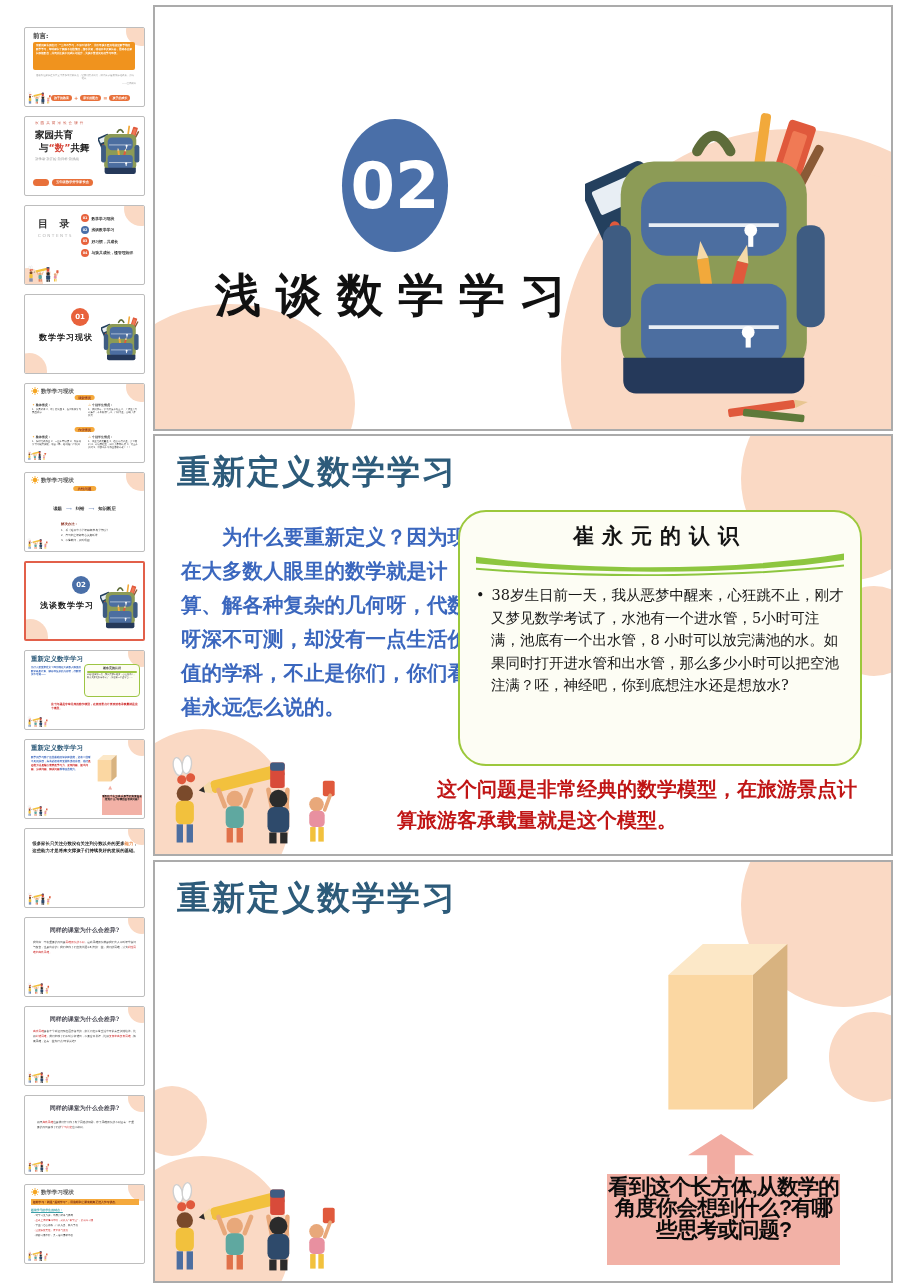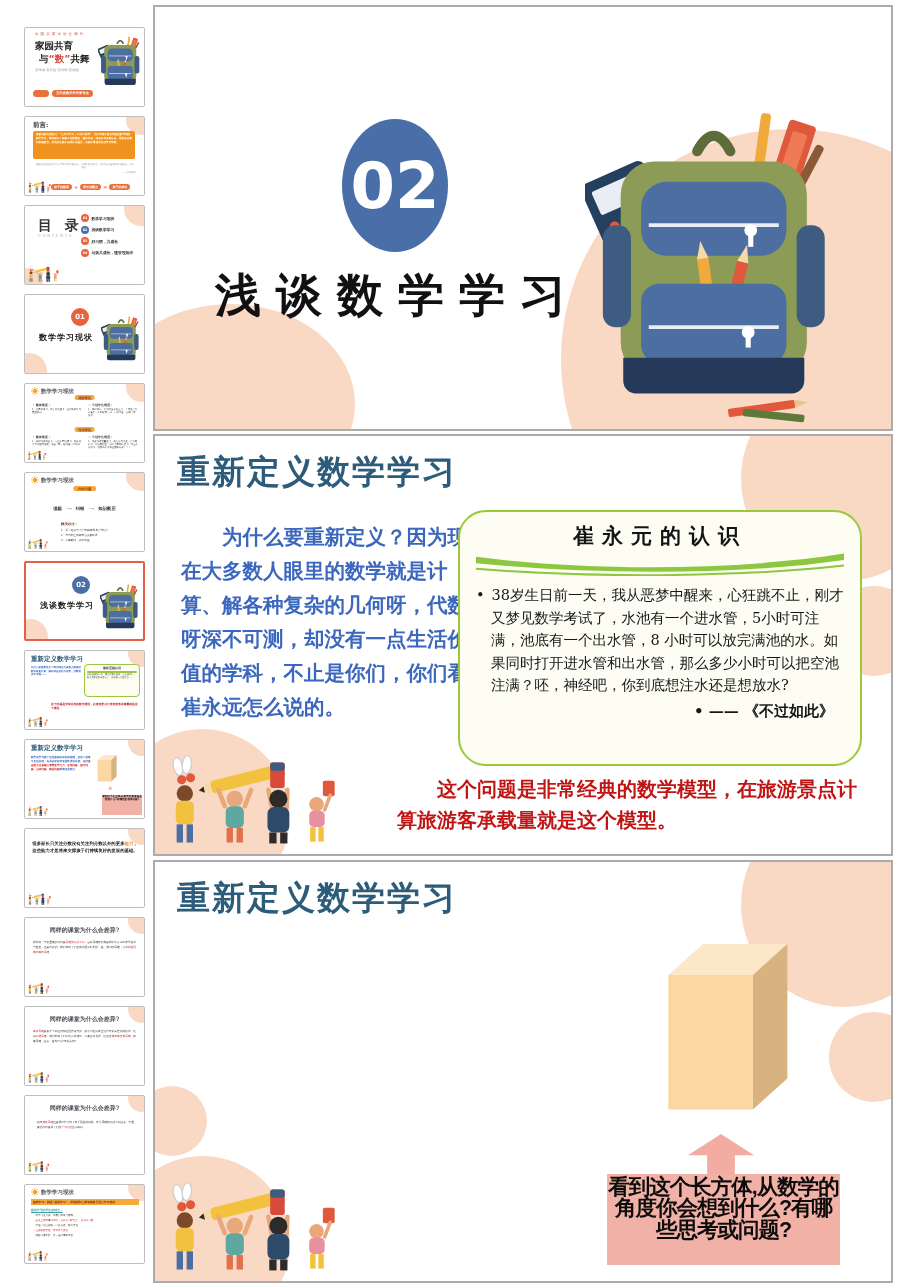--- a/index.html
+++ b/index.html
@@ -36,21 +36,21 @@
   .t2-h{position:absolute;top:4px;left:8px;font-size:6.5px;font-weight:700;color:#333;font-family:"DejaVu Serif",serif;}
   .t2-box{position:absolute;top:14px;left:8px;width:102px;height:28px;background:#F0931E;border-radius:2px;
           color:#fff;font-size:2.6px;line-height:1.5;padding:2px 3px;box-sizing:border-box;overflow:hidden;font-weight:700;}
   .t2-note{position:absolute;top:46px;left:10px;width:100px;font-size:2.4px;color:#999;text-align:center;line-height:1.4;}
   .t2-sig{position:absolute;top:54px;right:8px;font-size:2.4px;color:#999;}
   .t2-pills{position:absolute;bottom:5px;left:26px;display:flex;gap:2px;align-items:center;}
   .t2-pill{height:6px;background:#E8703A;border-radius:3px;color:#fff;font-size:3px;line-height:6px;padding:0 3px;font-weight:700;}
   .t2-op{color:#E8703A;font-size:5px;font-weight:700;}
 
   
-  .t3-t{position:absolute;top:11px;left:13px;font-size:14px;font-weight:700;letter-spacing:4px;color:#333;font-family:"DejaVu Serif",serif;}
+  .t3-t{position:absolute;top:11px;left:13px;font-size:10px;font-weight:700;letter-spacing:4px;color:#333;font-family:"DejaVu Serif",serif;}
   .t3-c{position:absolute;top:27px;left:13px;font-size:4.2px;color:#b5b5b5;letter-spacing:1.5px;}
   .t3-items{position:absolute;left:56px;top:8px;display:flex;flex-direction:column;gap:3.5px;}
   .t3-row{display:flex;align-items:center;gap:2.5px;}
   .t3-num{width:8px;height:8px;border-radius:50%;color:#fff;font-size:3.4px;font-weight:700;
           display:flex;align-items:center;justify-content:center;background:#E8623C;flex:none;}
   .t3-num.blue{background:#4A6FA8;}
   .t3-lab{font-size:3.8px;font-weight:700;color:#333;white-space:nowrap;}
 
   
   .sec-circle{position:absolute;left:46px;top:13px;width:18px;height:18px;border-radius:50%;
@@ -282,49 +282,49 @@
     <rect x="20" y="18" width="66" height="8" rx="2" fill="#5E7A3A" transform="rotate(6 53 22)"></rect>
   </g>
 </defs>
 </svg>
 
 <div class="app">
 
   <aside class="sidebar">
 
     <div class="thumb">
+      <div class="blob" style="right:-12px;top:-12px;width:30px;height:30px;"></div>
+      <div class="t2-h">前言:</div>
+      <div class="t2-box">亲爱的家长朋友们：“三年不学习，不如不读书”。为引导孩子更好地适应新学期的数学学习，帮助家长了解孩子在校情况，携手共育，特召开本次家长会，恳请各位家长积极配合，共同关注孩子的成长与进步，为孩子营造良好的学习环境。</div>
+      <div class="t2-note">感谢各位家长在百忙之中参加本次家长会，让我们携手同行，陪伴孩子健康快乐地成长，静待花开。</div>
+      <div class="t2-sig">——任课教师</div>
+      <svg class="mini-kids" viewBox="0 0 240 110">
+          <use href="#kids"></use>
+        </svg>
+      <div class="t2-pills">
+        <span class="t2-pill">孩子的教育</span>
+        <span class="t2-op">+</span>
+        <span class="t2-pill">家长的配合</span>
+        <span class="t2-op">=</span>
+        <span class="t2-pill">孩子的成长</span>
+      </div>
+    </div>
+
+    <div class="thumb">
       <div class="t1-top">家园共育家长会课件</div>
       <div class="t1-h1">家园共育</div>
       <div class="t1-h2"><span>与</span><span class="red">“数”</span><span>共舞</span></div>
       <div class="t1-sub">新学期·新开始·新目标·新挑战</div>
       <div class="t1-pills">
         <span class="t1-pillblank"></span>
         <span class="t1-pill">五年级数学开学家长会</span>
       </div>
       <svg class="mini-bp t1-bp" viewBox="0 0 200 230">
           <use href="#bp"></use>
         </svg>
-    </div>
-
-    <div class="thumb">
-      <div class="blob" style="right:-12px;top:-12px;width:30px;height:30px;"></div>
-      <div class="t2-h">前言:</div>
-      <div class="t2-box">亲爱的家长朋友们：“三年不学习，不如不读书”。为引导孩子更好地适应新学期的数学学习，帮助家长了解孩子在校情况，携手共育，特召开本次家长会，恳请各位家长积极配合，共同关注孩子的成长与进步，为孩子营造良好的学习环境。</div>
-      <div class="t2-note">感谢各位家长在百忙之中参加本次家长会，让我们携手同行，陪伴孩子健康快乐地成长，静待花开。</div>
-      <div class="t2-sig">——任课教师</div>
-      <svg class="mini-kids" viewBox="0 0 240 110">
-          <use href="#kids"></use>
-        </svg>
-      <div class="t2-pills">
-        <span class="t2-pill">孩子的教育</span>
-        <span class="t2-op">+</span>
-        <span class="t2-pill">家长的配合</span>
-        <span class="t2-op">=</span>
-        <span class="t2-pill">孩子的成长</span>
-      </div>
     </div>
 
     <div class="thumb">
       <div class="blob" style="right:-14px;top:-14px;width:34px;height:34px;"></div>
       <div class="blob" style="left:-12px;bottom:-14px;width:30px;height:30px;"></div>
       <div class="t3-t">目 录</div>
       <div class="t3-c">CONTENTS</div>
       <div class="t3-items">
         <div class="t3-row">
             <span class="t3-num">01</span>
@@ -518,21 +518,20 @@
       <div class="blob blob-bl"></div>
       <div class="sl-title">重新定义数学学习</div>
       <div class="s2-para">为什么要重新定义？因为现在大多数人眼里的数学就是计算、解各种复杂的几何呀，代数呀深不可测，却没有一点生活价值的学科，不止是你们，你们看崔永远怎么说的。</div>
       <div class="s2-bubble">
         <div class="s2-bt">崔永元的认识</div>
         <svg class="s2-swoosh" viewBox="0 0 400 30" preserveAspectRatio="none">
           <path d="M0 6 C120 24 280 24 400 2 L400 10 C280 30 120 28 0 14 Z" fill="#8DC63F"></path>
           <path d="M0 21 C140 34 300 30 400 17" fill="none" stroke="#8DC63F" stroke-width="2.5"></path>
         </svg>
         <div class="s2-bb"><span class="bullet">•</span><span>38岁生日前一天，我从恶梦中醒来，心狂跳不止，刚才又梦见数学考试了，水池有一个进水管，5小时可注满，池底有一个出水管，8 小时可以放完满池的水。如果同时打开进水管和出水管，那么多少小时可以把空池注满？呸，神经吧，你到底想注水还是想放水?</span></div>
-        <div class="s2-attr">•  —— 《不过如此》</div>
       </div>
       <div class="s2-note">这个问题是非常经典的数学模型，在旅游景点计算旅游客承载量就是这个模型。</div>
       <svg class="kids-big" viewBox="0 0 240 110">
           <use href="#kids"></use>
         </svg>
     </section>
 
     <section class="slide s3">
       <div class="blob blob-tr"></div>
       <div class="blob blob-r2"></div>

